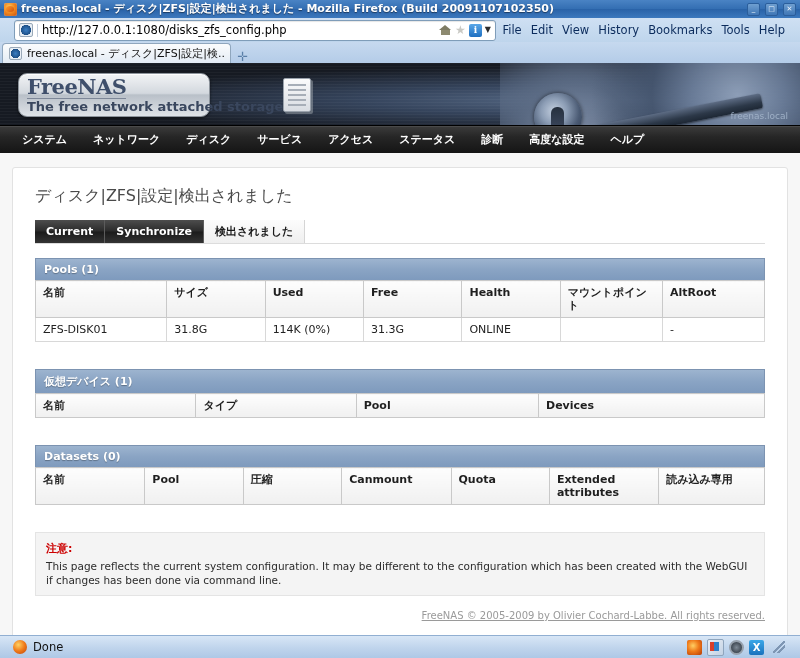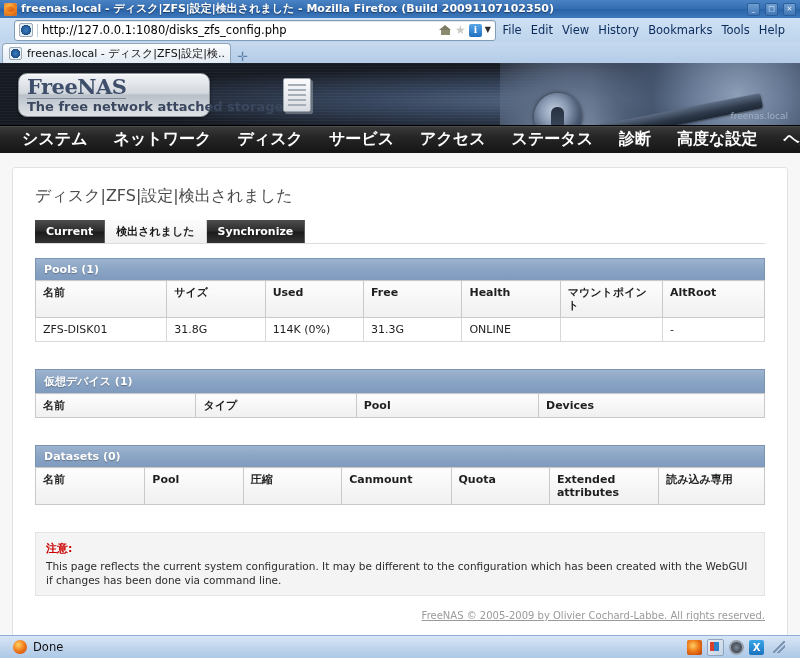--- a/index.html
+++ b/index.html
@@ -349,21 +349,21 @@
     background: linear-gradient(180deg, #3c3c3c 0%, #262626 40%, #151515 100%);
     display: flex;
     align-items: center;
     padding-left: 22px;
     gap: 26px;
     border-top: 1px solid #000;
     box-shadow: inset 0 1px 0 rgba(255,255,255,.08);
   }
   .fn-nav-item {
     color: #ffffff;
-    font-size: 16px;
+    font-size: 11px;
     font-weight: bold;
     white-space: nowrap;
   }
 
   
   .page {
     background: #f7f7f7;
     padding: 14px 12px 0 12px;
     height: calc(100% - 89px);
     box-sizing: border-box;
@@ -620,22 +620,22 @@
     </div>
 
     <div class="page">
       <div class="content-card">
 
         <div class="page-title">ディスク|ZFS|設定|検出されました</div>
 
 
         <div class="tab-row row2 tabs-underline">
           <div class="ui-tab">Current</div>
+          <div class="ui-tab">Synchronize</div>
           <div class="ui-tab active">検出されました</div>
-          <div class="ui-tab">Synchronize</div>
         </div>
 
         <div class="tbl-block">
           <div class="tbl-caption">Pools (1)</div>
           <table class="dt">
             <colgroup>
               <col style="width:18%">
                 <col style="width:13.5%">
                 <col style="width:13.5%">
               <col style="width:13.5%">

